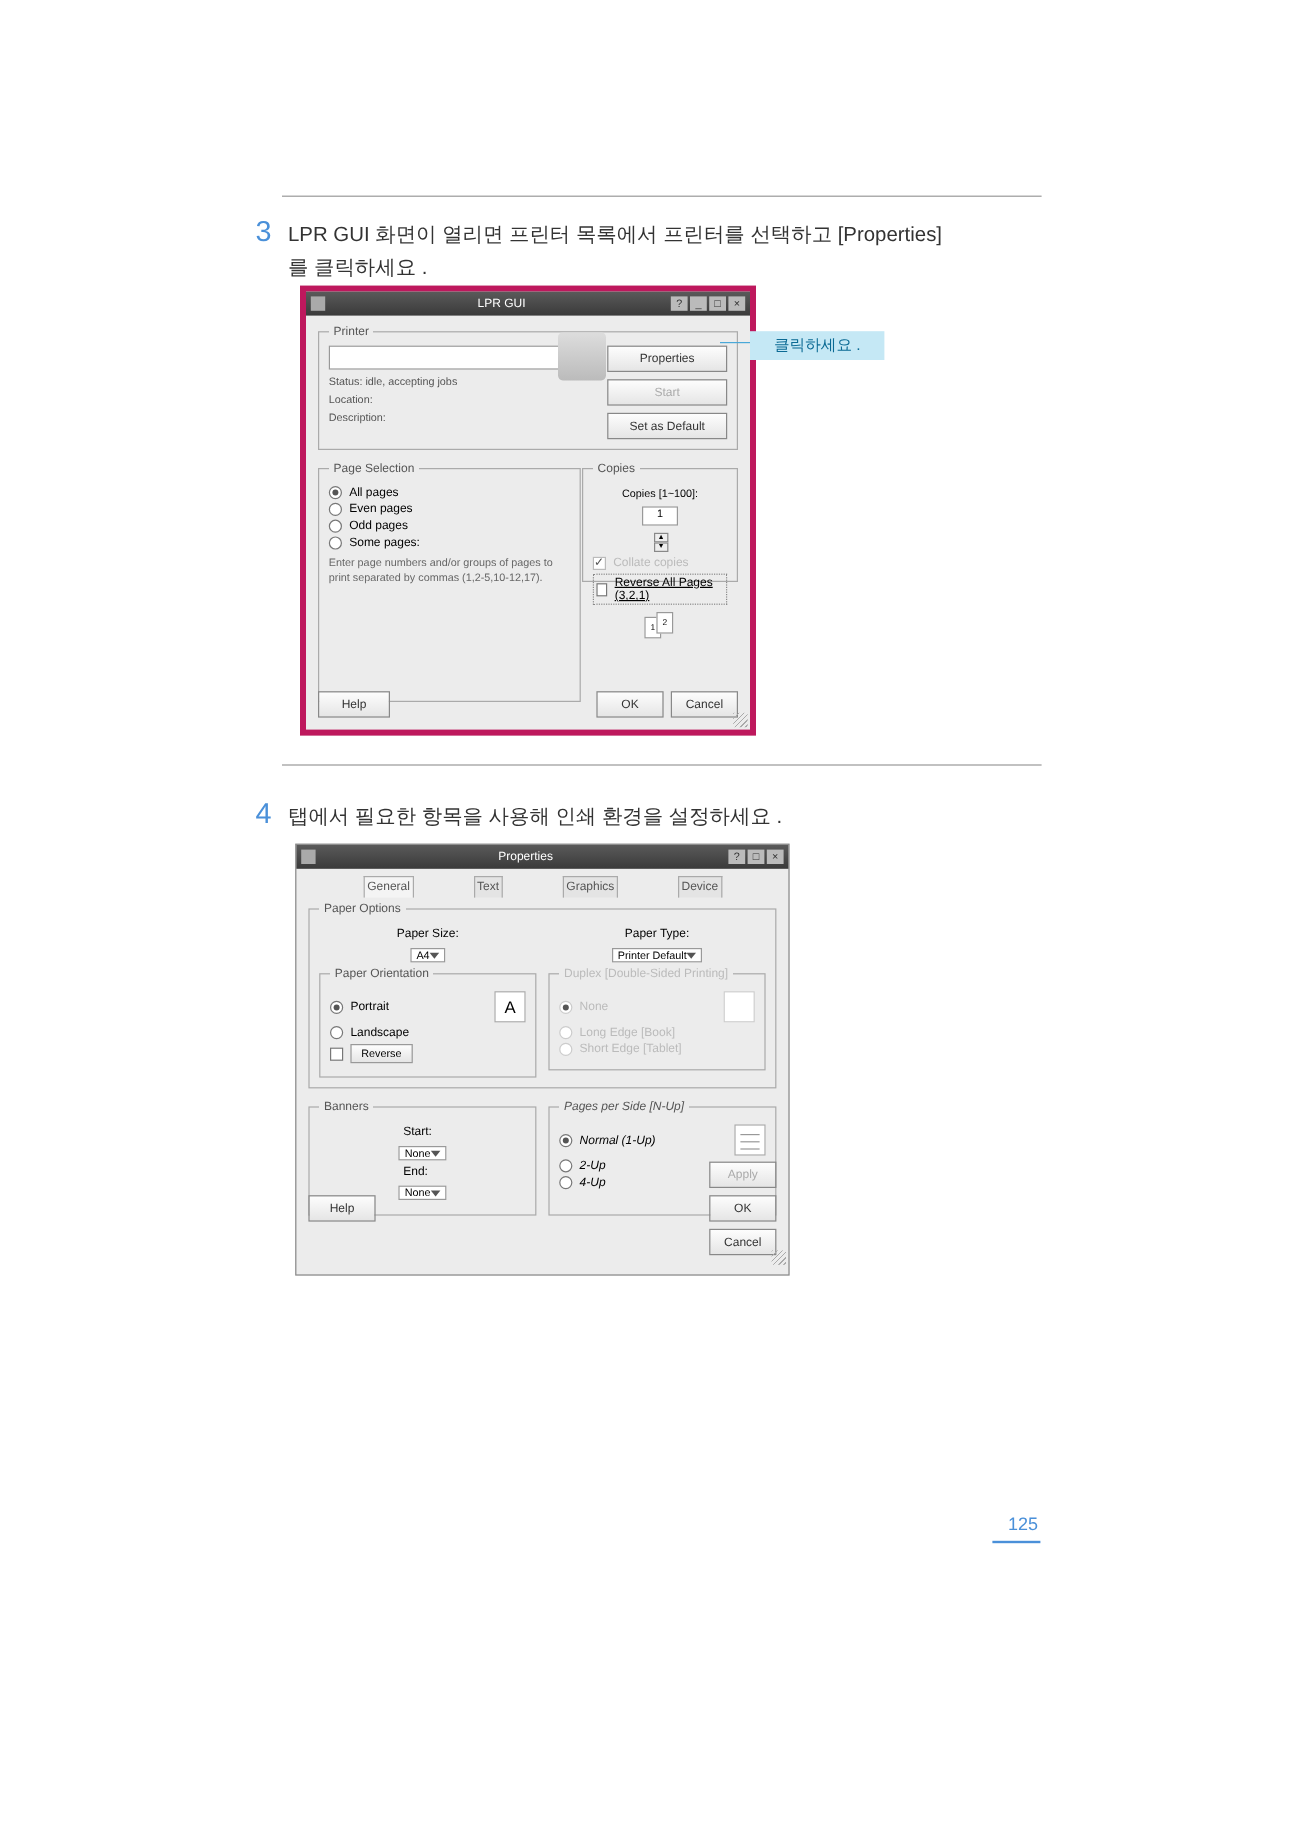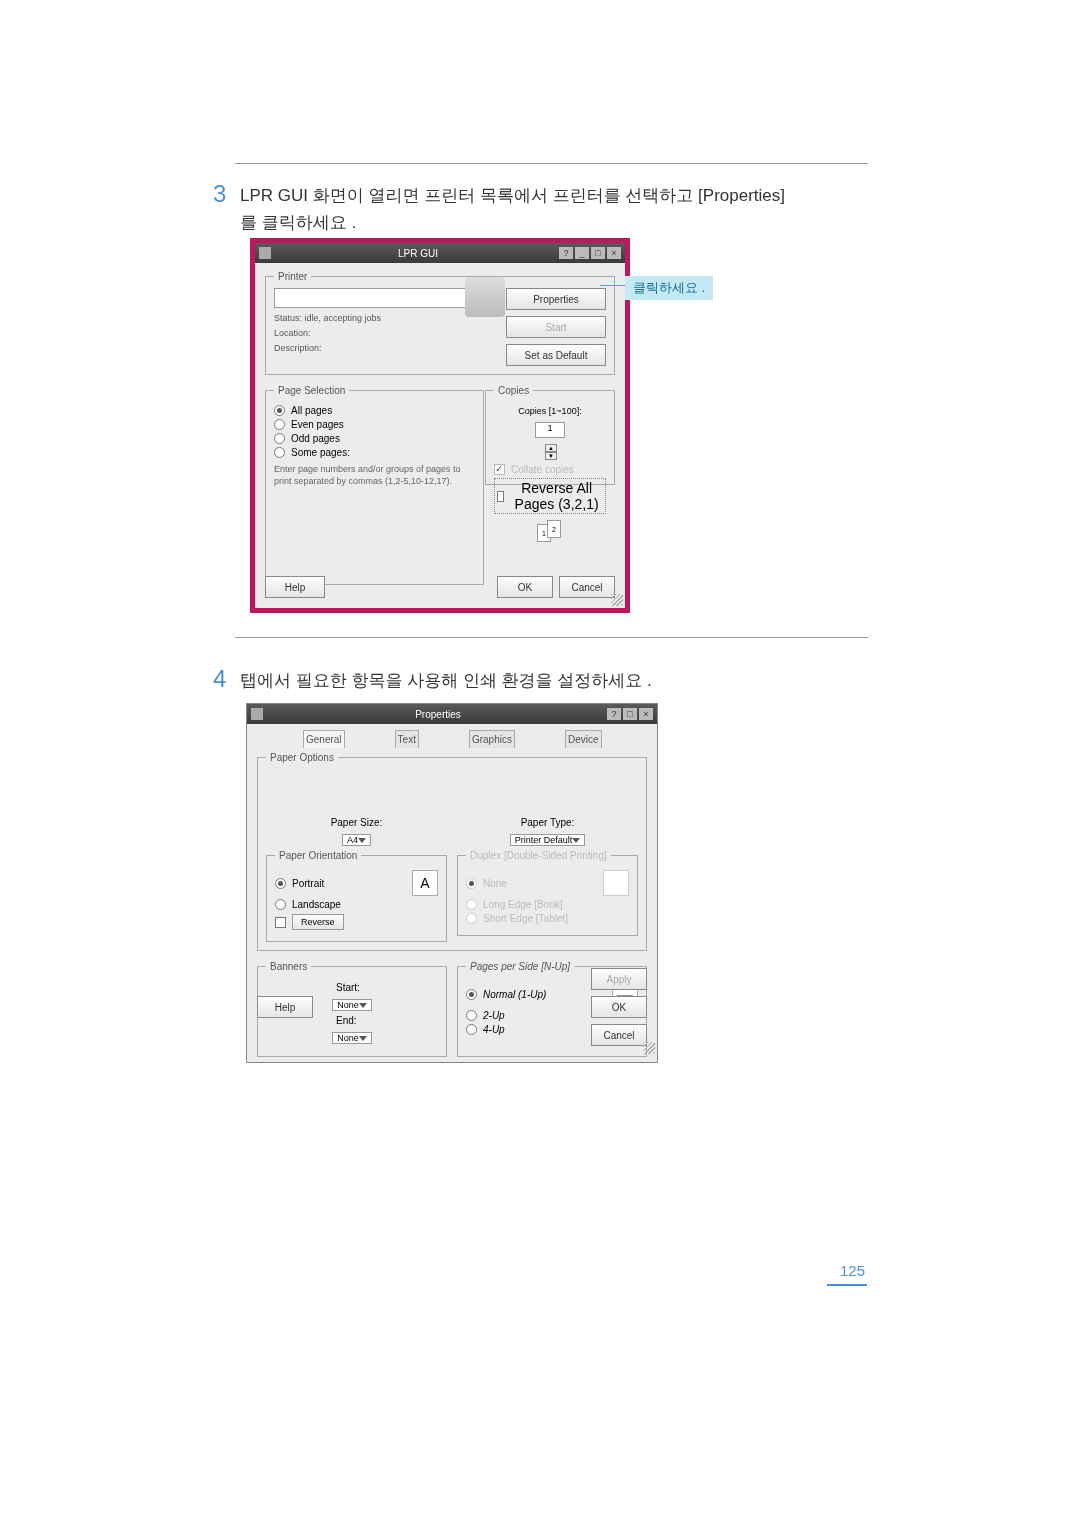--- a/index.html
+++ b/index.html
@@ -33,51 +33,51 @@
     .caret { width:0; height:0; border-left:4px solid transparent; border-right:4px solid transparent; border-top:5px solid #555; }
     .plabel { color:#555; margin-top:5px; font-size: 9px; }
     .printer-icon { width:40px; height:40px; background:linear-gradient(#ddd,#bbb); border-radius:4px; position: absolute; left: 210px; top: 14px;}
     .btn-col { display:flex; flex-direction:column; gap:6px; width:100px; }
     .wbtn { height:22px; border:1px solid #888; background:linear-gradient(#fdfdfd,#e5e5e5); font-size:10px; display:flex; align-items:center; justify-content:center; color:#333; }
     .wbtn.disabled { color:#aaa; }
 
     .mid-row { display:flex; gap:1px; margin-top:10px; }
     .fs-left { flex:1; height: 200px;}
     .fs-right { width: 130px; height: 100px; }
-    .radio { display:flex; align-items:center; gap:6px; margin:3px 0;text-align:center; }
+    .radio { display:flex; align-items:center; gap:6px; margin:3px 0; }
     .rdot { width:11px; height:11px; border:1px solid #777; border-radius:50%; position:relative; background:#fff;}
     .rdot.sel::after{content:'';position:absolute;left:2px;top:2px;width:5px;height:5px;background:#555;border-radius:50%;}
     .chk { width:11px; height:11px; border:1px solid #777; background:#fff; position:relative; }
     .chk.sel::after{content:'✓';position:absolute;left:0;top:-2px;font-size:10px;color:#555;}
     .chk.disabled { border-color:#bbb; }
     .small-in { width:30px; height:16px; border:1px solid #999; background:#fff; font-size:9px; text-align:center; }
     .spinner { display:inline-flex; flex-direction:column; margin-left:2px;}
     .spinner span{width:12px;height:8px;border:1px solid #888;background:#eee;font-size:6px;line-height:6px;text-align:center;}
     .hint { font-size:9px; color:#666; margin-top:6px; line-height:1.3; }
     .copies-icon { width:30px; height:30px; margin:6px auto 0; position:relative;}
     .copies-icon .pg{position:absolute;width:14px;height:18px;border:1px solid #999;background:#fff;font-size:7px;text-align:center;line-height:18px;}
     .copies-icon .p1{left:2px;top:4px;}
     .copies-icon .p2{left:12px;top:0;}
 
     .win-footer { position:absolute; left:10px; right:10px; bottom:10px; display:flex; justify-content:space-between; align-items:center; }
     .corner-grip { position:absolute; right:2px; bottom:2px; width:12px;height:12px; background:repeating-linear-gradient(135deg,#aaa 0,#aaa 1px,transparent 1px,transparent 3px);}
 
     .callout-line { position:absolute; left:600px; top:285px; width:25px; height:1px; background:#4aa8d8; }
-    .callout-box { position:absolute; left:625px; top:276px; padding:3px 8px; background:#c5e8f5; color:#0b6a94; font-size:13px; }
+    .callout-box { position:absolute; left:625px; top:276px; padding:3px 20px; background:#c5e8f5; color:#0b6a94; font-size:13px; }
 
     .hr-mid { position:absolute; left:235px; top:637px; width:633px; height:1px; background:#999; }
 
     
     .win2 { position: absolute; left: 246px; top: 703px; width: 412px; height: 360px; border: 1px solid #888; background: #ececec; }
     .tabs { display:flex; gap:2px; padding:6px 8px 0; font-size:10px; }
     .tab { padding:3px 2px; border:1px solid #aaa; border-bottom:none; background:#e4e4e4; color:#555;margin-left:48px; }
     .tab.active { background:#f4f4f4; }
     .win2-body { padding: 4px 10px; font-size:10px; position:relative; height:calc(100% - 50px);}
     .po-row { display:flex; gap:10px; }
-    .po-left, .po-right { flex:1;margin-top:44px; }
+    .po-left, .po-right { flex:1; }
     .lbl-in { display:flex; align-items:center; gap:6px; margin:4px 0;flex-direction:column; }
     .sel2 { flex:1; height:18px; border:1px solid #999; background:#fff; display:flex; align-items:center; justify-content:space-between; padding:0 4px; font-size:9px; }
     .orient-icon { width:26px; height:26px; border:1px solid #aaa; background:#fff; margin-left:auto; font-size:14px; display:flex; align-items:center; justify-content:center; }
     .rev-btn { padding:2px 8px; border:1px solid #999; background:linear-gradient(#fdfdfd,#e5e5e5); font-size:9px; display:inline-block;}
     .disabled-txt { color:#bbb; }
     .two-row { display:flex; gap:10px; margin-top:10px;}
     .nup-icon { width:26px; height:26px; border:1px solid #aaa; background:#fff; margin-left:auto; position:relative;}
     .nup-icon .ln{position:absolute;background:#999;}
     .nup-icon .h1{left:4px;right:4px;top:7px;height:1px;}
     .nup-icon .h2{left:4px;right:4px;top:13px;height:1px;}
@@ -156,21 +156,21 @@
               <span>▲</span>
               <span>▼</span>
             </span>
         </div>
         <div class="radio" style="margin-top:4px;">
             <span class="chk disabled sel"></span>
             <span class="disabled-txt">Collate copies</span>
           </div>
         <div class="radio" style="border:1px dotted #888; padding:1px 2px;">
             <span class="chk"></span>
-            <span style="font-size:14px;">Reverse All Pages (3,2,1)</span>
+            <span style="font-size:10px;text-decoration:underline;">Reverse All Pages (3,2,1)</span>
           </div>
         <div class="copies-icon">
           <div class="pg p1">1</div>
             <div class="pg p2">2</div>
         </div>
       </fieldset>
     </div>
 
     <div class="win-footer">
       <div class="wbtn" style="width:60px;">Help</div>

